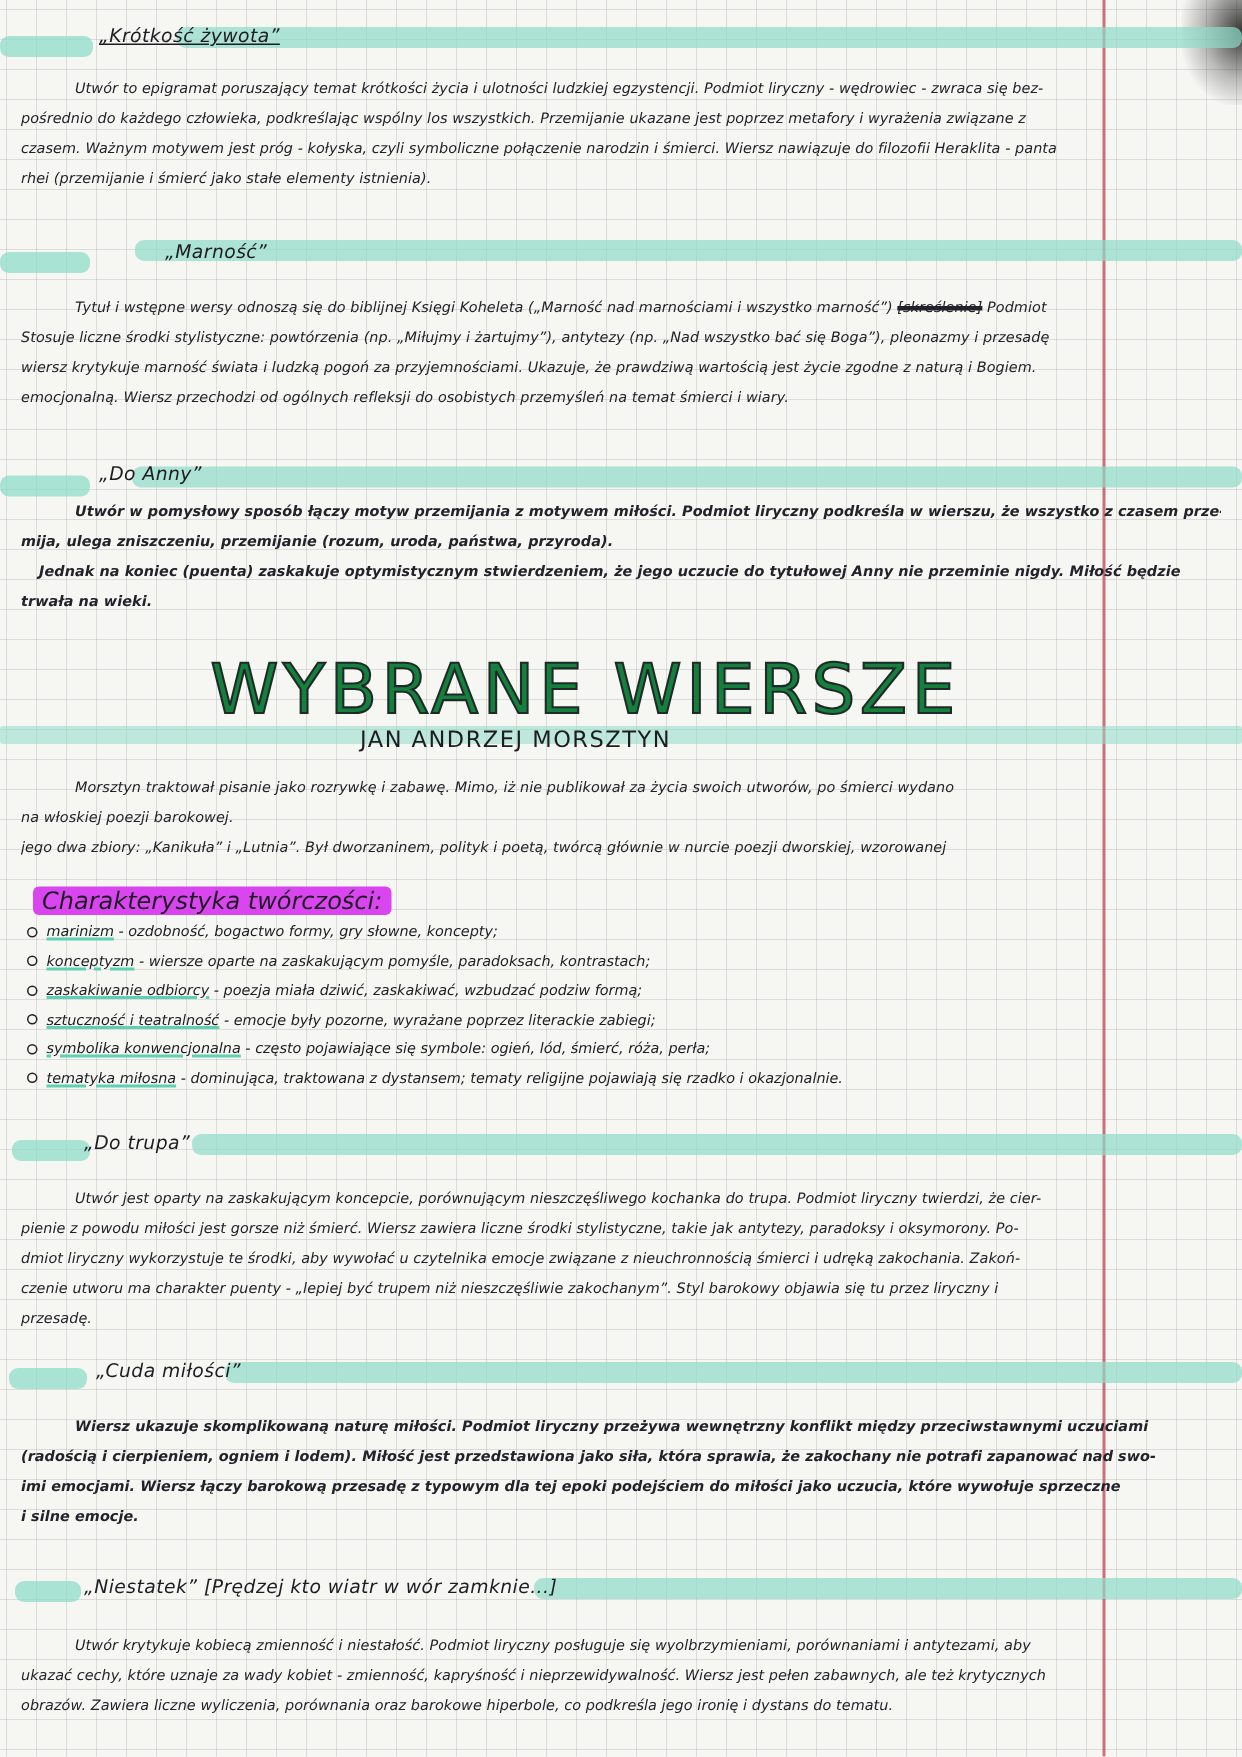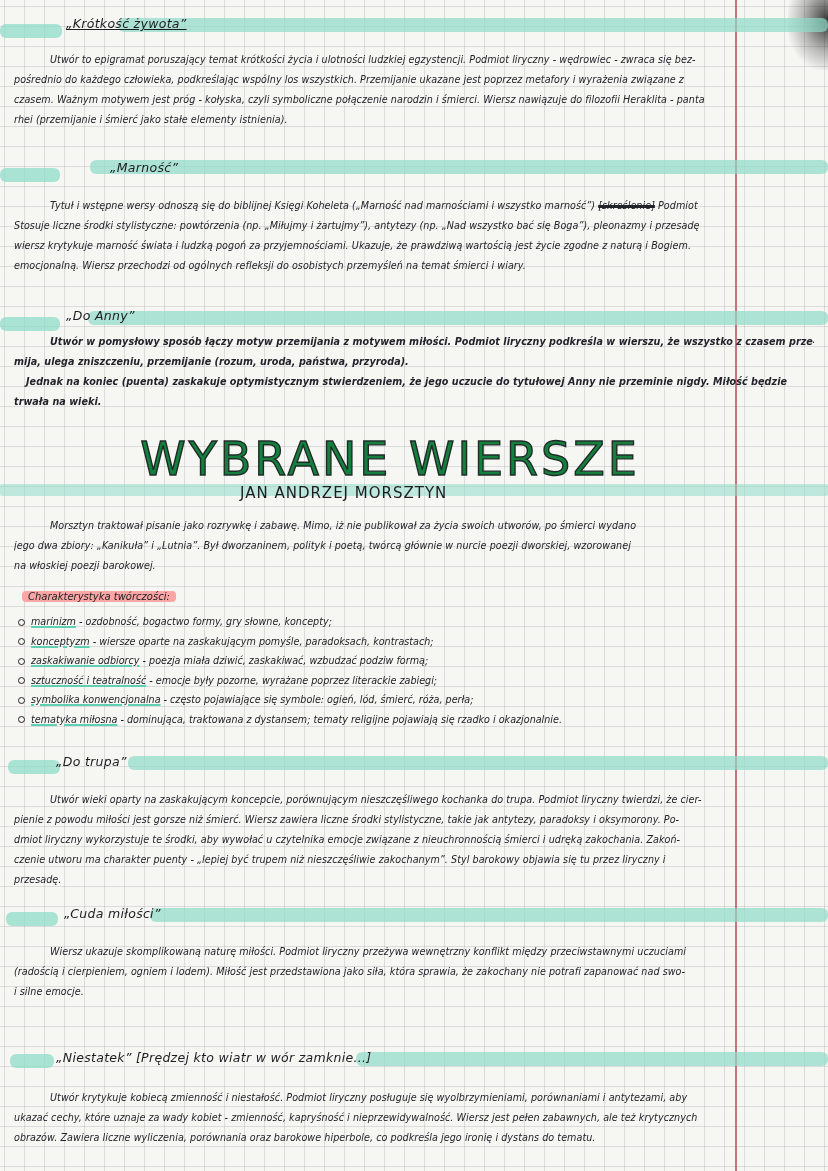--- a/index.html
+++ b/index.html
@@ -47,22 +47,22 @@
   }
   .subtitle {
     position: absolute; left: 240px; top: 484px; font-size: 15px; letter-spacing: 1px;
     color: #1c1c22;
   }
   .list { position: absolute; left: 18px; top: 612px; font-size: 9.6px; line-height: 19.5px; font-style: italic; }
   .list .item { display: block; white-space: nowrap; }
   .list .bullet { display: inline-block; width: 5px; height: 5px; border: 1px solid #222; border-radius: 50%; margin-right: 6px; vertical-align: middle; }
   .list .term { text-decoration: underline; text-decoration-color: #5fcfb2; text-decoration-thickness: 2px; }
   .char-heading {
-    position: absolute; left: 22px; top: 591px; font-size: 10px; font-style: italic;
-    background: #fca5a5; padding: 0 6px; border-radius: 4px;
+    position: absolute; left: 22px; top: 591px; font-size: 16px; font-style: italic;
+    background: #d946ef; padding: 0 6px; border-radius: 4px;
   }
   .strike { text-decoration: line-through; text-decoration-thickness: 3px; }
 </style>
 </head>
 <body>
 
 <div class="margin-line"></div>
 <div class="corner-shadow"></div>
 
 <div class="highlight stub" style="left:0;top:24px;width:62px;"></div>
@@ -94,51 +94,52 @@
   <span class="line indent" style="padding-left:12px;">Jednak na koniec (puenta) zaskakuje optymistycznym stwierdzeniem, że jego uczucie do tytułowej Anny nie przeminie nigdy. Miłość będzie</span>
   <span class="line">trwała na wieki.</span>
 </div>
 
 <div class="highlight" style="left:0;top:484px;width:828px;height:12px;opacity:0.55;border-radius:2px;"></div>
 <div class="big-title">WYBRANE WIERSZE</div>
 <div class="subtitle">JAN ANDRZEJ MORSZTYN</div>
 
 <div class="para" style="top:516px;">
   <span class="line indent">Morsztyn traktował pisanie jako rozrywkę i zabawę. Mimo, iż nie publikował za życia swoich utworów, po śmierci wydano</span>
+  <span class="line">na włoskiej poezji barokowej.</span>
   <span class="line">jego dwa zbiory: „Kanikuła” i „Lutnia”. Był dworzaninem, polityk i poetą, twórcą głównie w nurcie poezji dworskiej, wzorowanej</span>
-  <span class="line">na włoskiej poezji barokowej.</span>
 </div>
 
 <div class="char-heading">Charakterystyka twórczości:</div>
 <div class="list">
   <span class="item"><span class="bullet"></span><span class="term">marinizm</span><span> - ozdobność, bogactwo formy, gry słowne, koncepty;</span></span>
   <span class="item"><span class="bullet"></span><span class="term">konceptyzm</span><span> - wiersze oparte na zaskakującym pomyśle, paradoksach, kontrastach;</span></span>
   <span class="item"><span class="bullet"></span><span class="term">zaskakiwanie odbiorcy</span><span> - poezja miała dziwić, zaskakiwać, wzbudzać podziw formą;</span></span>
   <span class="item"><span class="bullet"></span><span class="term">sztuczność i teatralność</span><span> - emocje były pozorne, wyrażane poprzez literackie zabiegi;</span></span>
   <span class="item"><span class="bullet"></span><span class="term">symbolika konwencjonalna</span><span> - często pojawiające się symbole: ogień, lód, śmierć, róża, perła;</span></span>
   <span class="item"><span class="bullet"></span><span class="term">tematyka miłosna</span><span> - dominująca, traktowana z dystansem; tematy religijne pojawiają się rzadko i okazjonalnie.</span></span>
 </div>
 
 <div class="highlight stub" style="left:8px;top:760px;width:52px;"></div>
 <div class="highlight" style="left:128px;top:756px;width:700px;"></div>
 <div class="heading" style="left:56px;top:754px;">„Do trupa”</div>
 <div class="para" style="top:790px;">
-  <span class="line indent">Utwór wieki oparty na zaskakującym koncepcie, porównującym nieszczęśliwego kochanka do trupa. Podmiot liryczny twierdzi, że cier-</span>
+  <span class="line indent">Utwór jest oparty na zaskakującym koncepcie, porównującym nieszczęśliwego kochanka do trupa. Podmiot liryczny twierdzi, że cier-</span>
   <span class="line">pienie z powodu miłości jest gorsze niż śmierć. Wiersz zawiera liczne środki stylistyczne, takie jak antytezy, paradoksy i oksymorony. Po-</span>
   <span class="line">dmiot liryczny wykorzystuje te środki, aby wywołać u czytelnika emocje związane z nieuchronnością śmierci i udręką zakochania. Zakoń-</span>
   <span class="line">czenie utworu ma charakter puenty - „lepiej być trupem niż nieszczęśliwie zakochanym”. Styl barokowy objawia się tu przez liryczny i</span>
   <span class="line">przesadę.</span>
 </div>
 
 <div class="highlight stub" style="left:6px;top:912px;width:52px;"></div>
 <div class="highlight" style="left:150px;top:908px;width:678px;"></div>
 <div class="heading" style="left:64px;top:906px;">„Cuda miłości”</div>
-<div class="para" style="top:942px;">
+<div class="para" style="top:942px;font-weight:bold;">
   <span class="line indent">Wiersz ukazuje skomplikowaną naturę miłości. Podmiot liryczny przeżywa wewnętrzny konflikt między przeciwstawnymi uczuciami</span>
   <span class="line">(radością i cierpieniem, ogniem i lodem). Miłość jest przedstawiona jako siła, która sprawia, że zakochany nie potrafi zapanować nad swo-</span>
+  <span class="line">imi emocjami. Wiersz łączy barokową przesadę z typowym dla tej epoki podejściem do miłości jako uczucia, które wywołuje sprzeczne</span>
   <span class="line">i silne emocje.</span>
 </div>
 
 <div class="highlight stub" style="left:10px;top:1054px;width:44px;"></div>
 <div class="highlight" style="left:356px;top:1052px;width:472px;"></div>
 <div class="heading" style="left:56px;top:1050px;">„Niestatek” [Prędzej kto wiatr w wór zamknie...]</div>
 <div class="para" style="top:1088px;">
   <span class="line indent">Utwór krytykuje kobiecą zmienność i niestałość. Podmiot liryczny posługuje się wyolbrzymieniami, porównaniami i antytezami, aby</span>
   <span class="line">ukazać cechy, które uznaje za wady kobiet - zmienność, kapryśność i nieprzewidywalność. Wiersz jest pełen zabawnych, ale też krytycznych</span>
   <span class="line">obrazów. Zawiera liczne wyliczenia, porównania oraz barokowe hiperbole, co podkreśla jego ironię i dystans do tematu.</span>

